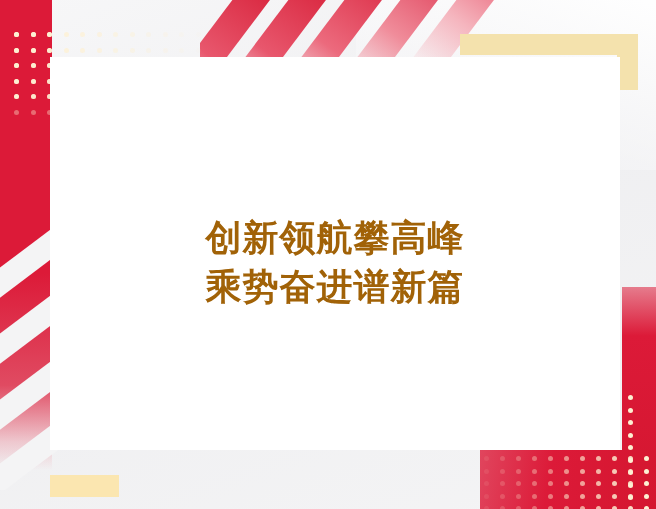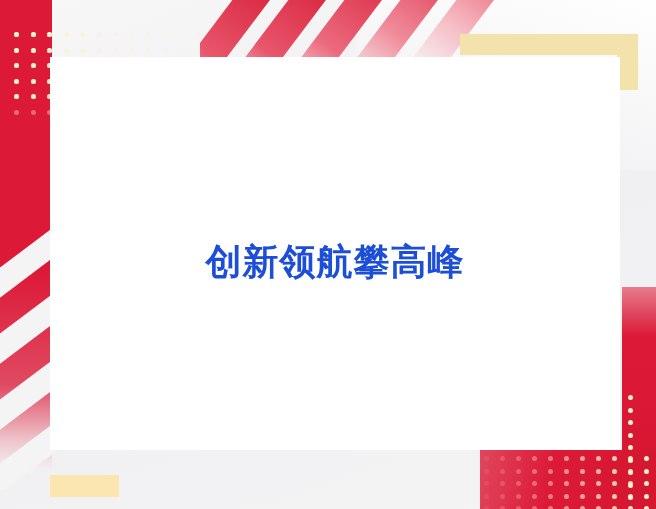--- a/index.html
+++ b/index.html
@@ -165,21 +165,21 @@
     text-align: center;
     user-select: none;
     margin-top: 18px;
   }
   .title-line {
     font-family: "DejaVu Sans", "Liberation Sans", sans-serif;
     font-weight: 700;
     font-size: 36px;
     line-height: 1.36;
     letter-spacing: 1px;
-    color: #1d4ed8;
+    color: #a16207;
     white-space: nowrap;
   }
 </style>
 </head>
 <body>
 
 <div id="poster">
 
   <div class="bg-base"></div>
   <div class="gloss-tr"></div>
@@ -355,16 +355,17 @@
       <div class="dot-br" style="left: 0px; top: 75px; opacity: 1;"></div>
       <div class="dot-br" style="left: 0px; top: 87.5px; opacity: 1;"></div>
       <div class="dot-br" style="left: 0px; top: 100px; opacity: 1;"></div>
     </div>
 
   <div class="gold-rect-bl"></div>
 
   <div class="card">
     <div class="title-block">
       <div class="title-line">创新领航攀高峰</div>
+      <div class="title-line">乘势奋进谱新篇</div>
     </div>
   </div>
 
 </div>
 
 </body></html>

